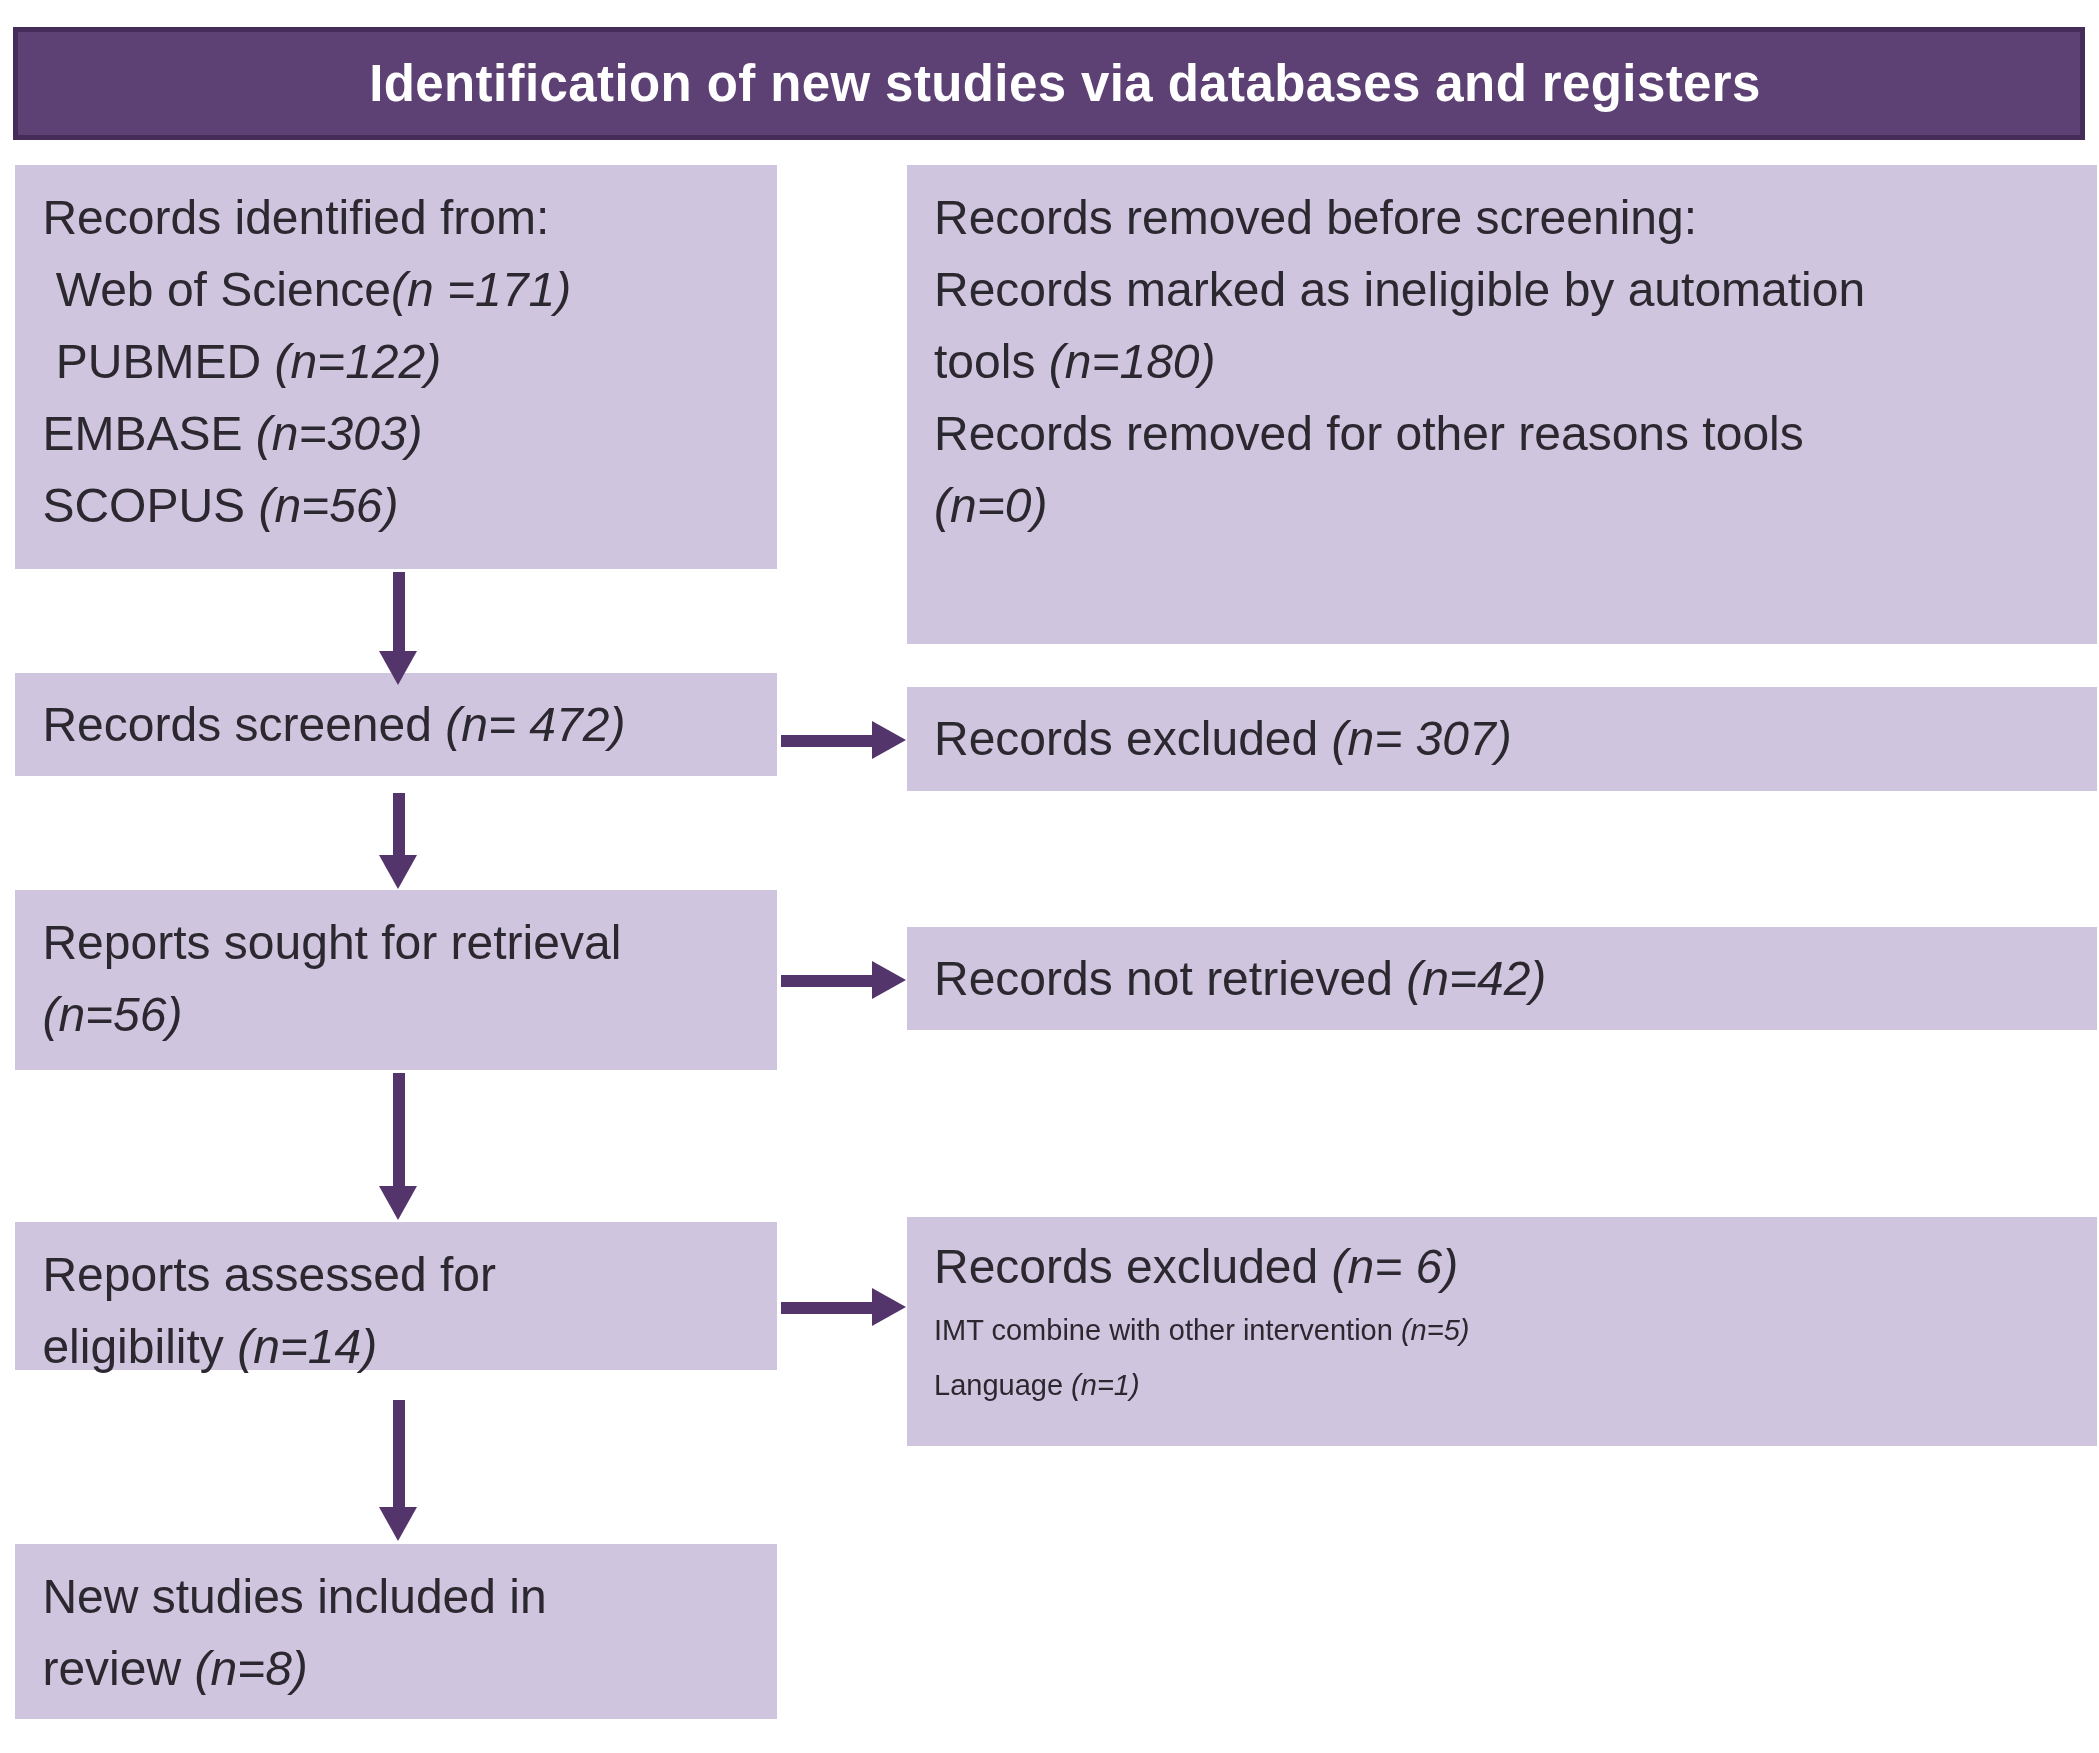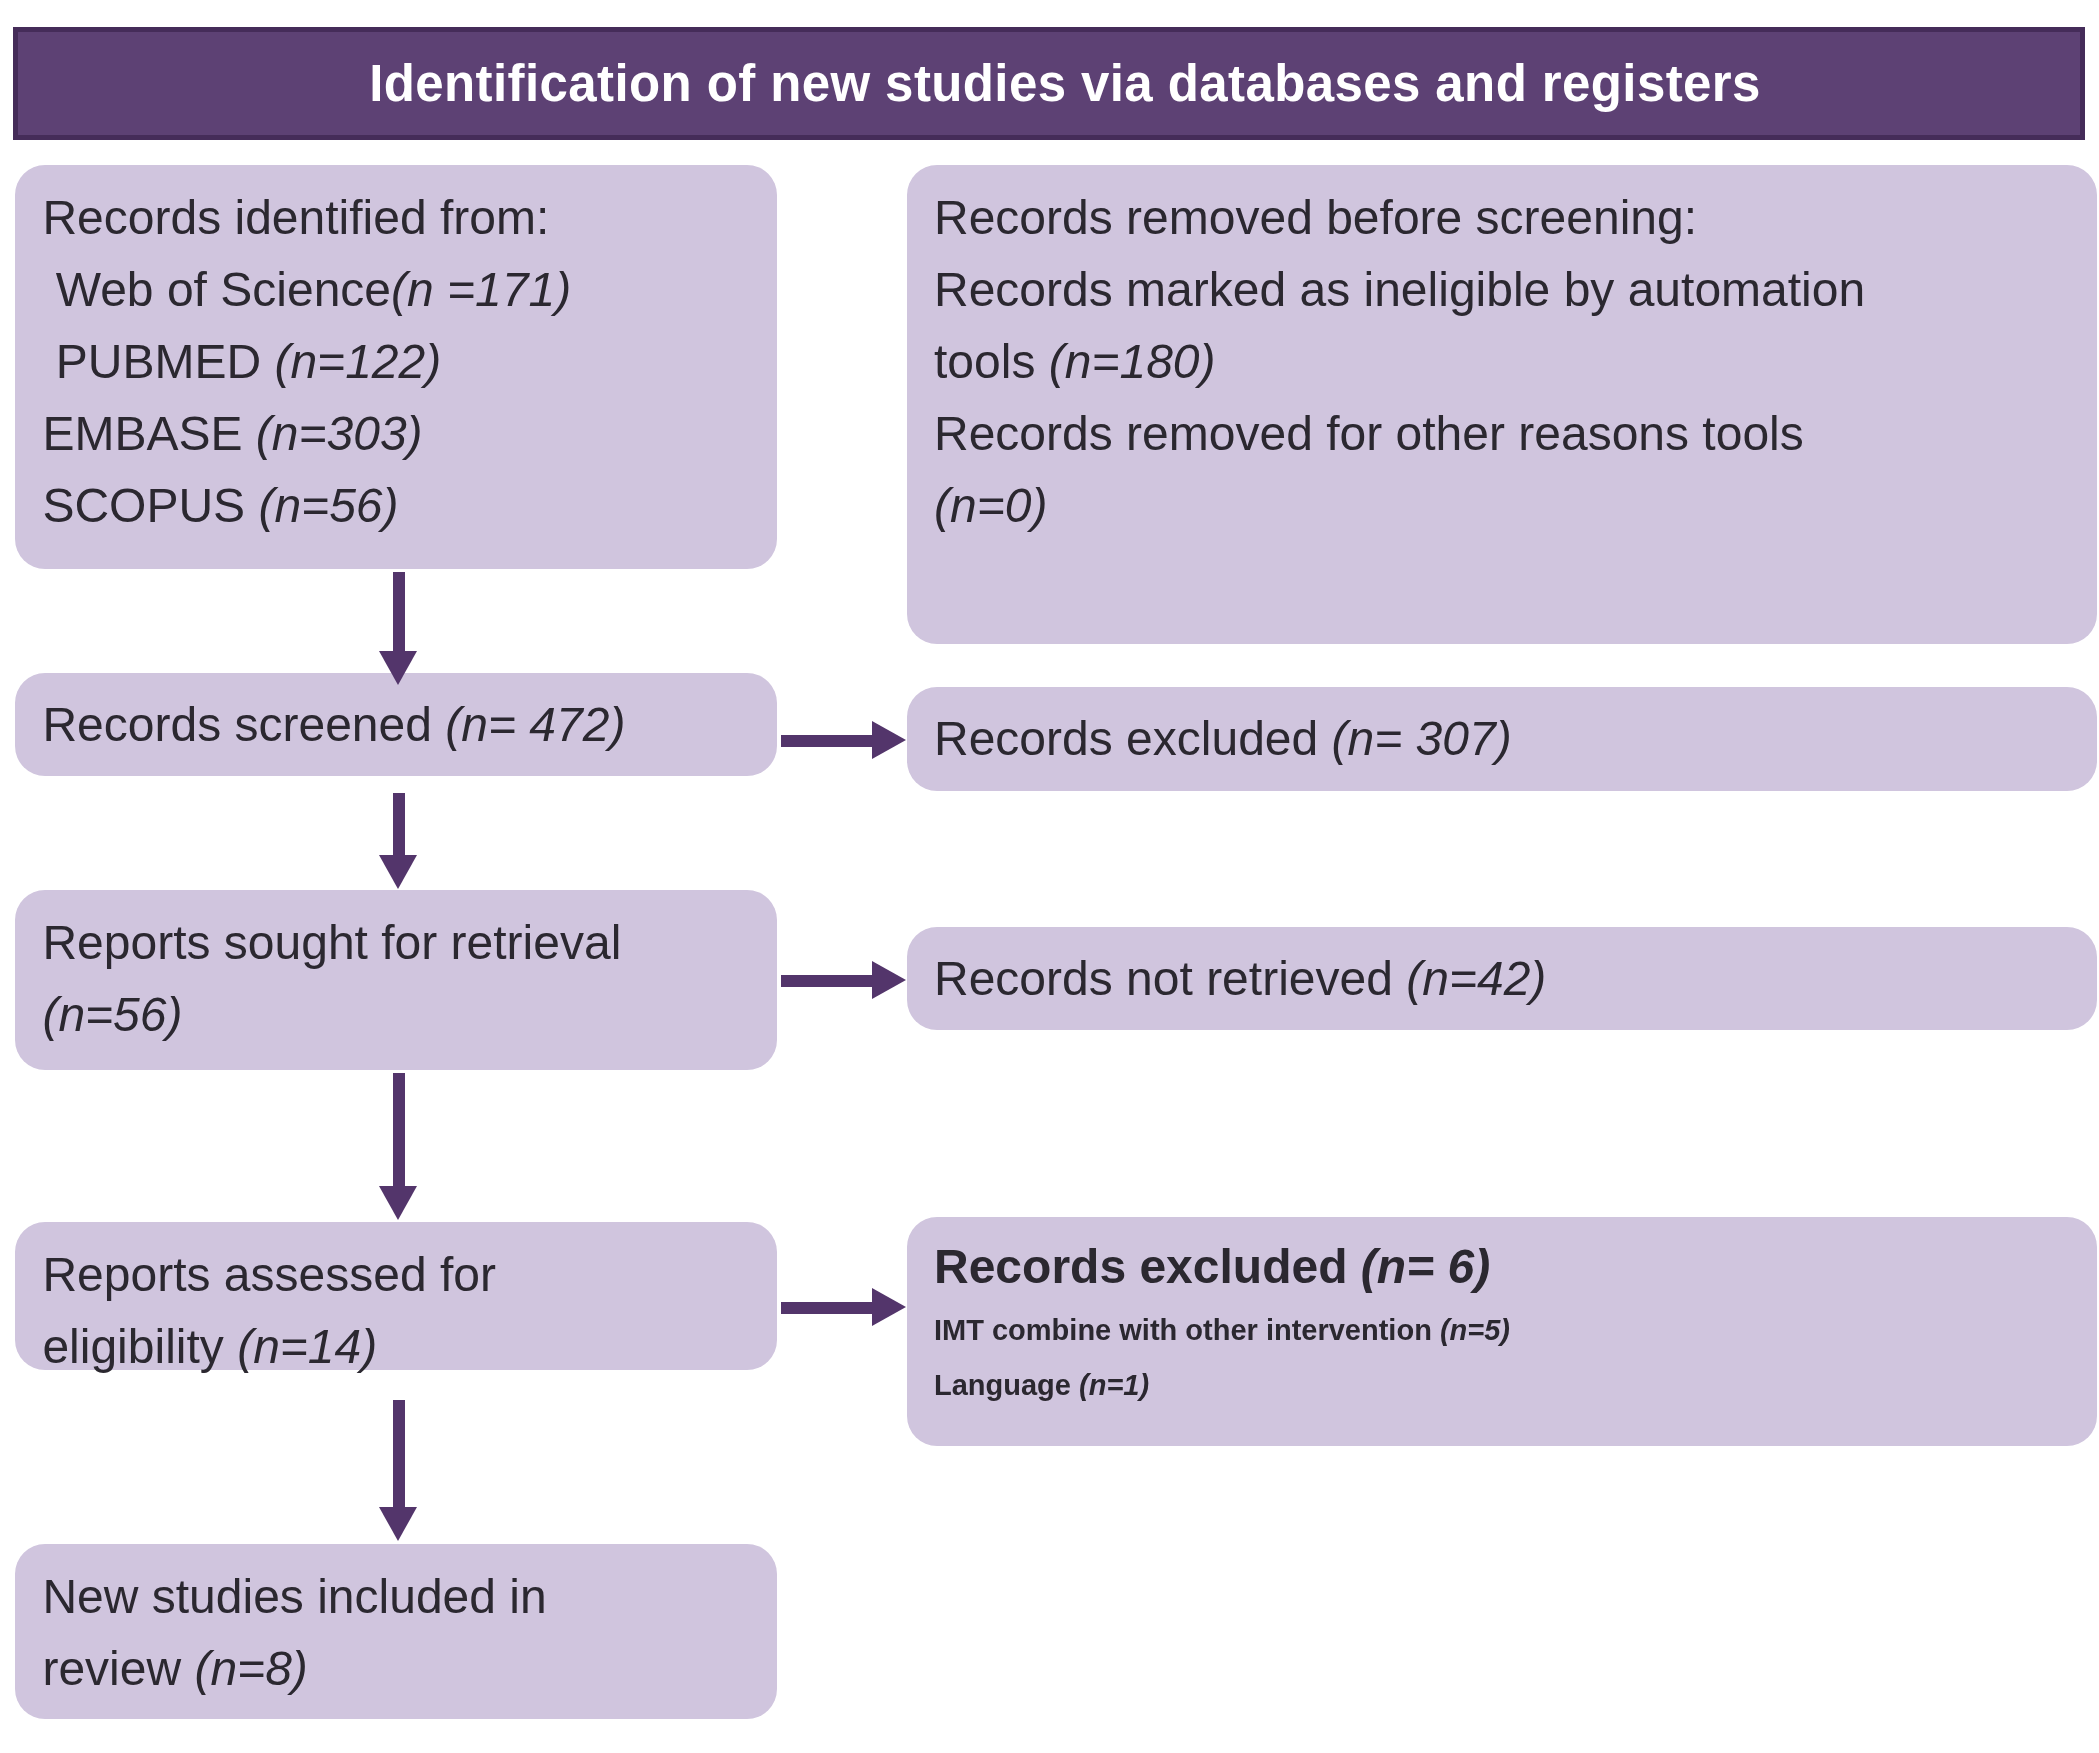--- a/index.html
+++ b/index.html
@@ -30,21 +30,20 @@
     white-space:nowrap;
     margin-left:32px;
   }
   .box{
     position:absolute;
     box-sizing:border-box;
     background:var(--box-bg);
     padding:17px 27px;
     font-size:48px;
     line-height:72px;
-    border-radius:30px;
   }
   .box.vcenter{
     display:flex;flex-direction:column;justify-content:center;
     padding-top:0;padding-bottom:0;
   }
   .line{white-space:pre-wrap;}
   .line.small{font-size:29px;line-height:55px;}
   .it{font-style:italic;}
   .arrow-down{position:absolute;width:39px;}
   .arrow-down .shaft{position:absolute;left:13.7px;top:0;bottom:31px;width:12px;background:var(--arrow);}
@@ -102,21 +101,21 @@
     </div>
 
   <div class="box vcenter" style="left:907px;top:687px;width:1190px;height:104px;">
       <div class="line"><span>Records excluded </span><span class="it">(n= 307)</span></div>
     </div>
 
   <div class="box vcenter" style="left:907px;top:927px;width:1190px;height:103px;">
       <div class="line"><span>Records not retrieved </span><span class="it">(n=42)</span></div>
     </div>
 
-  <div class="box" style="left:907px;top:1217px;width:1190px;height:229px;padding-top:13.7px;font-weight:bold;">
+  <div class="box" style="left:907px;top:1217px;width:1190px;height:229px;padding-top:13.7px;">
       <div class="line"><span>Records excluded </span><span class="it">(n= 6)</span></div>
       <div class="line small"><span>IMT combine with other intervention </span><span class="it">(n=5)</span></div>
       <div class="line small"><span>Language </span><span class="it">(n=1)</span></div>
     </div>
 
   <div class="arrow-down" style="left:379px;top:572px;height:113px;">
     <div class="shaft"></div>
     <div class="head"></div>
   </div>
   <div class="arrow-down" style="left:379px;top:793px;height:96px;">

